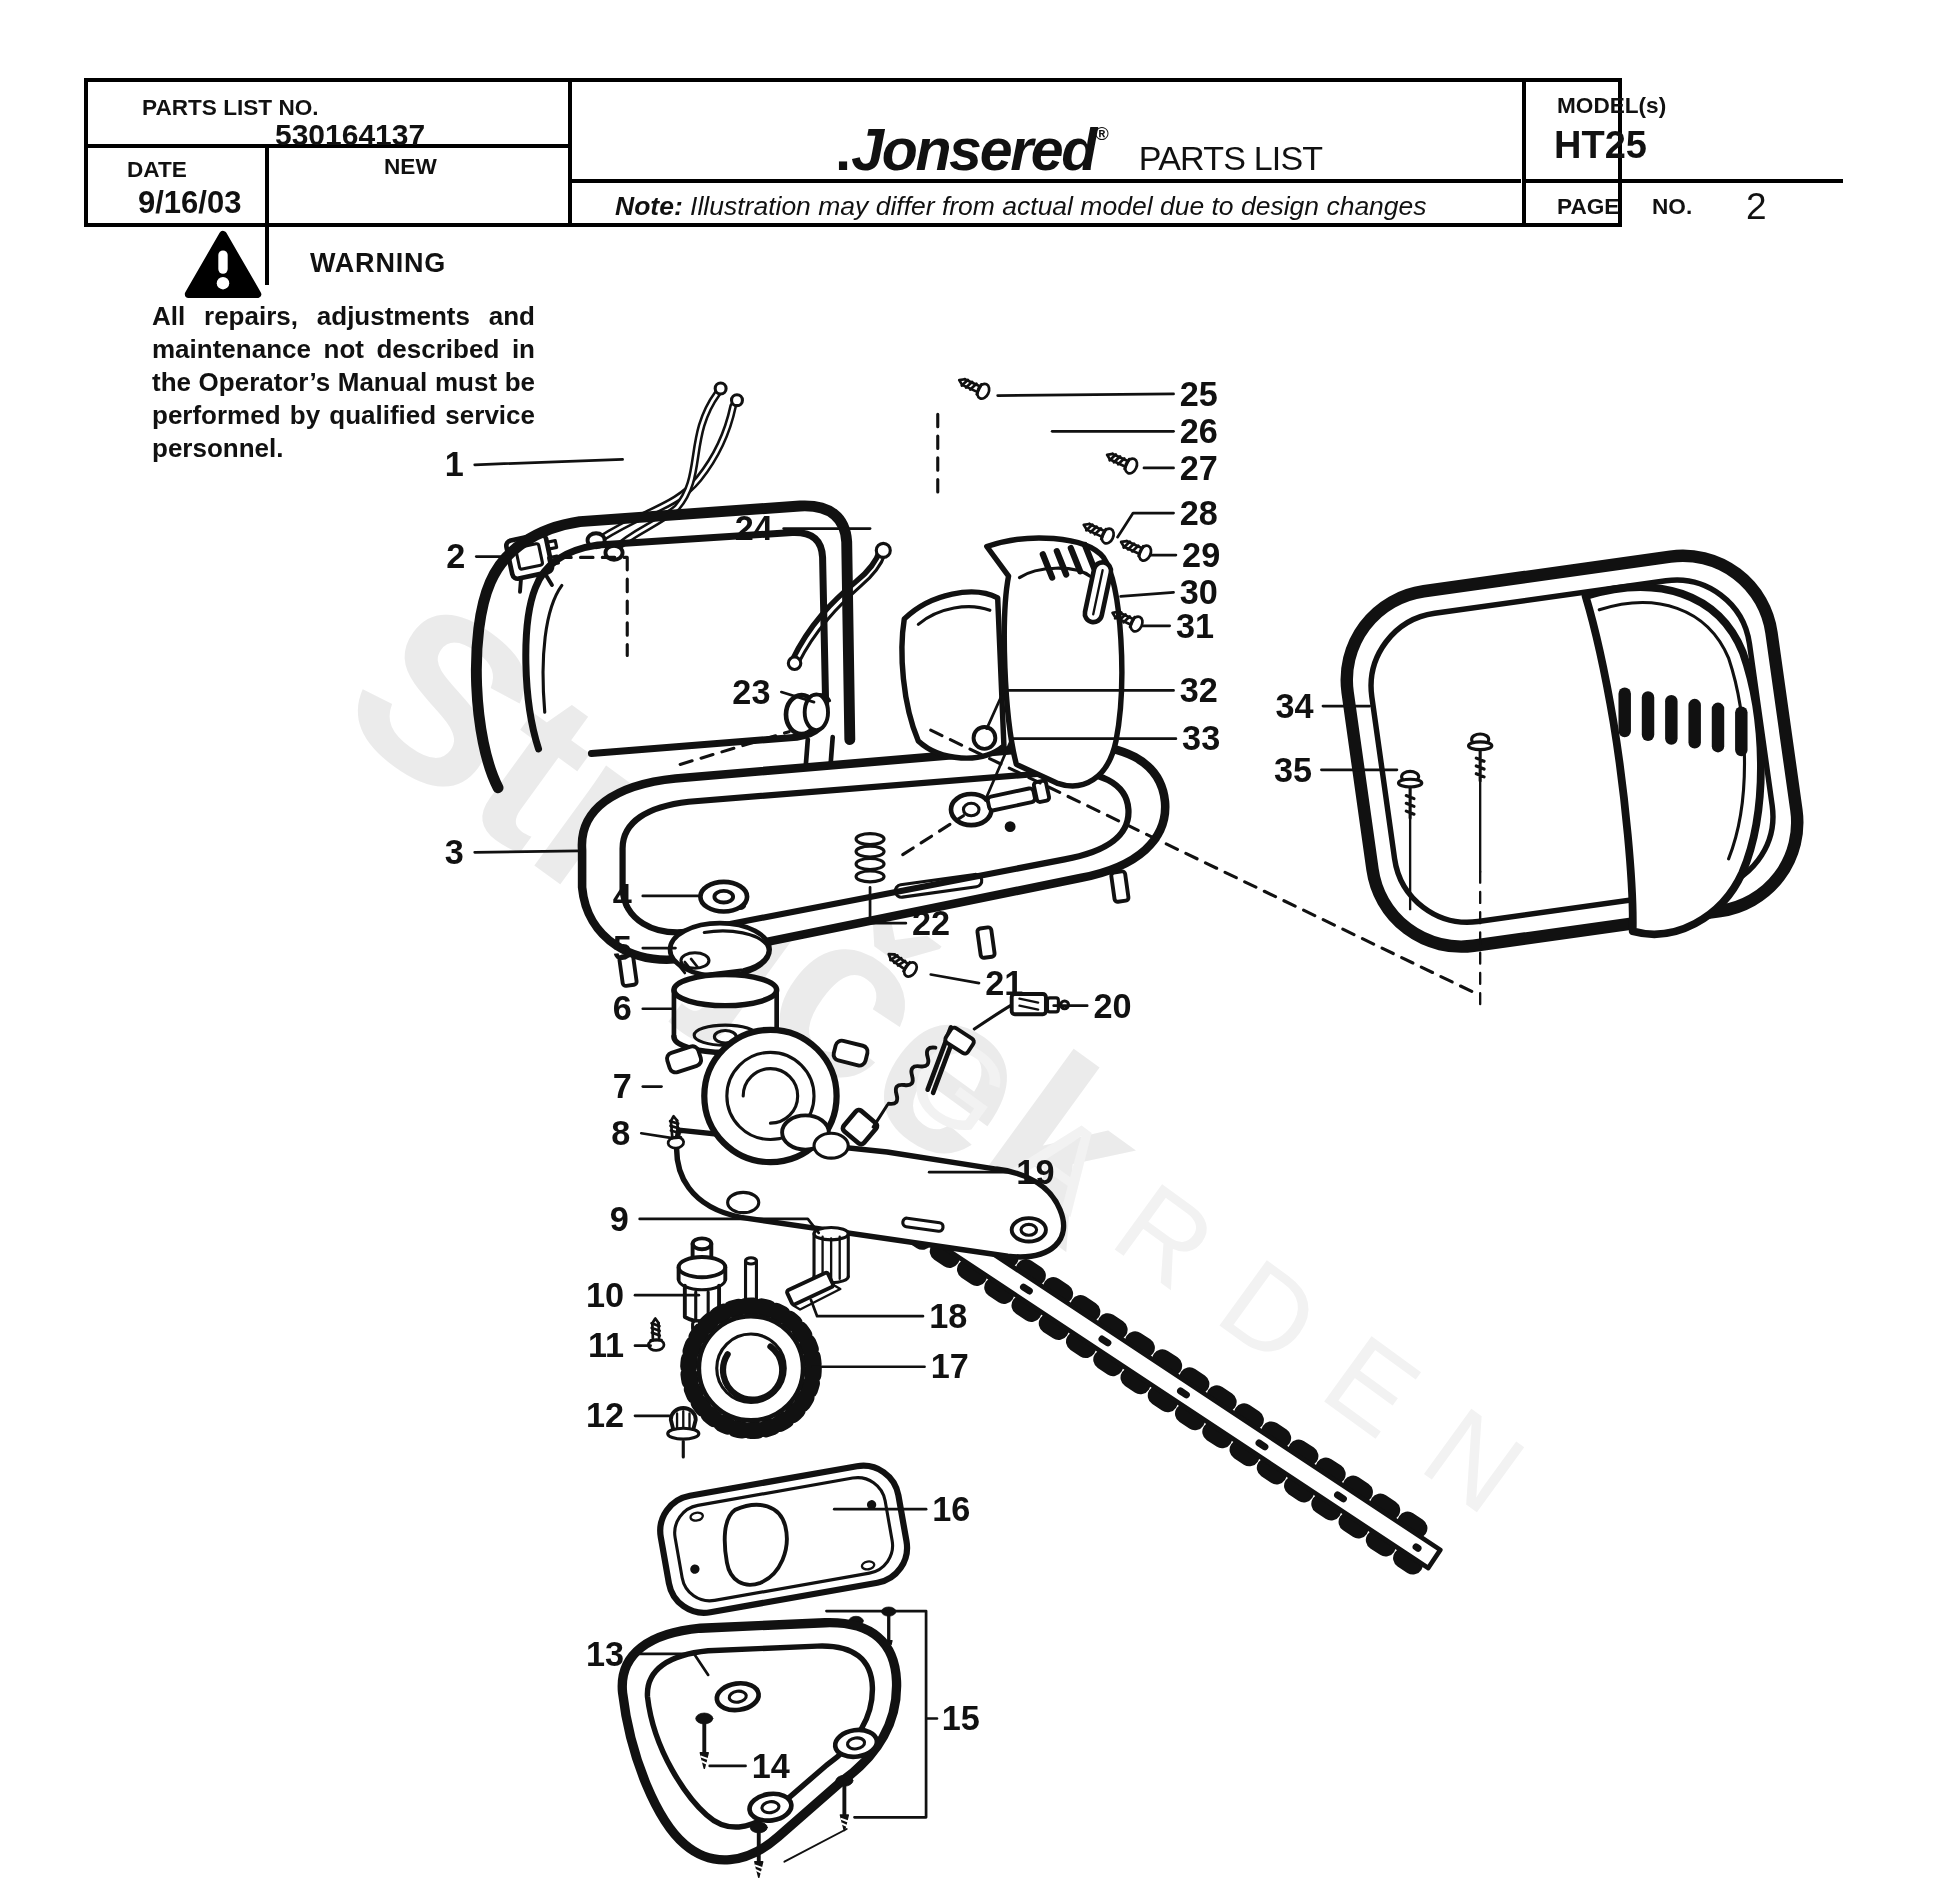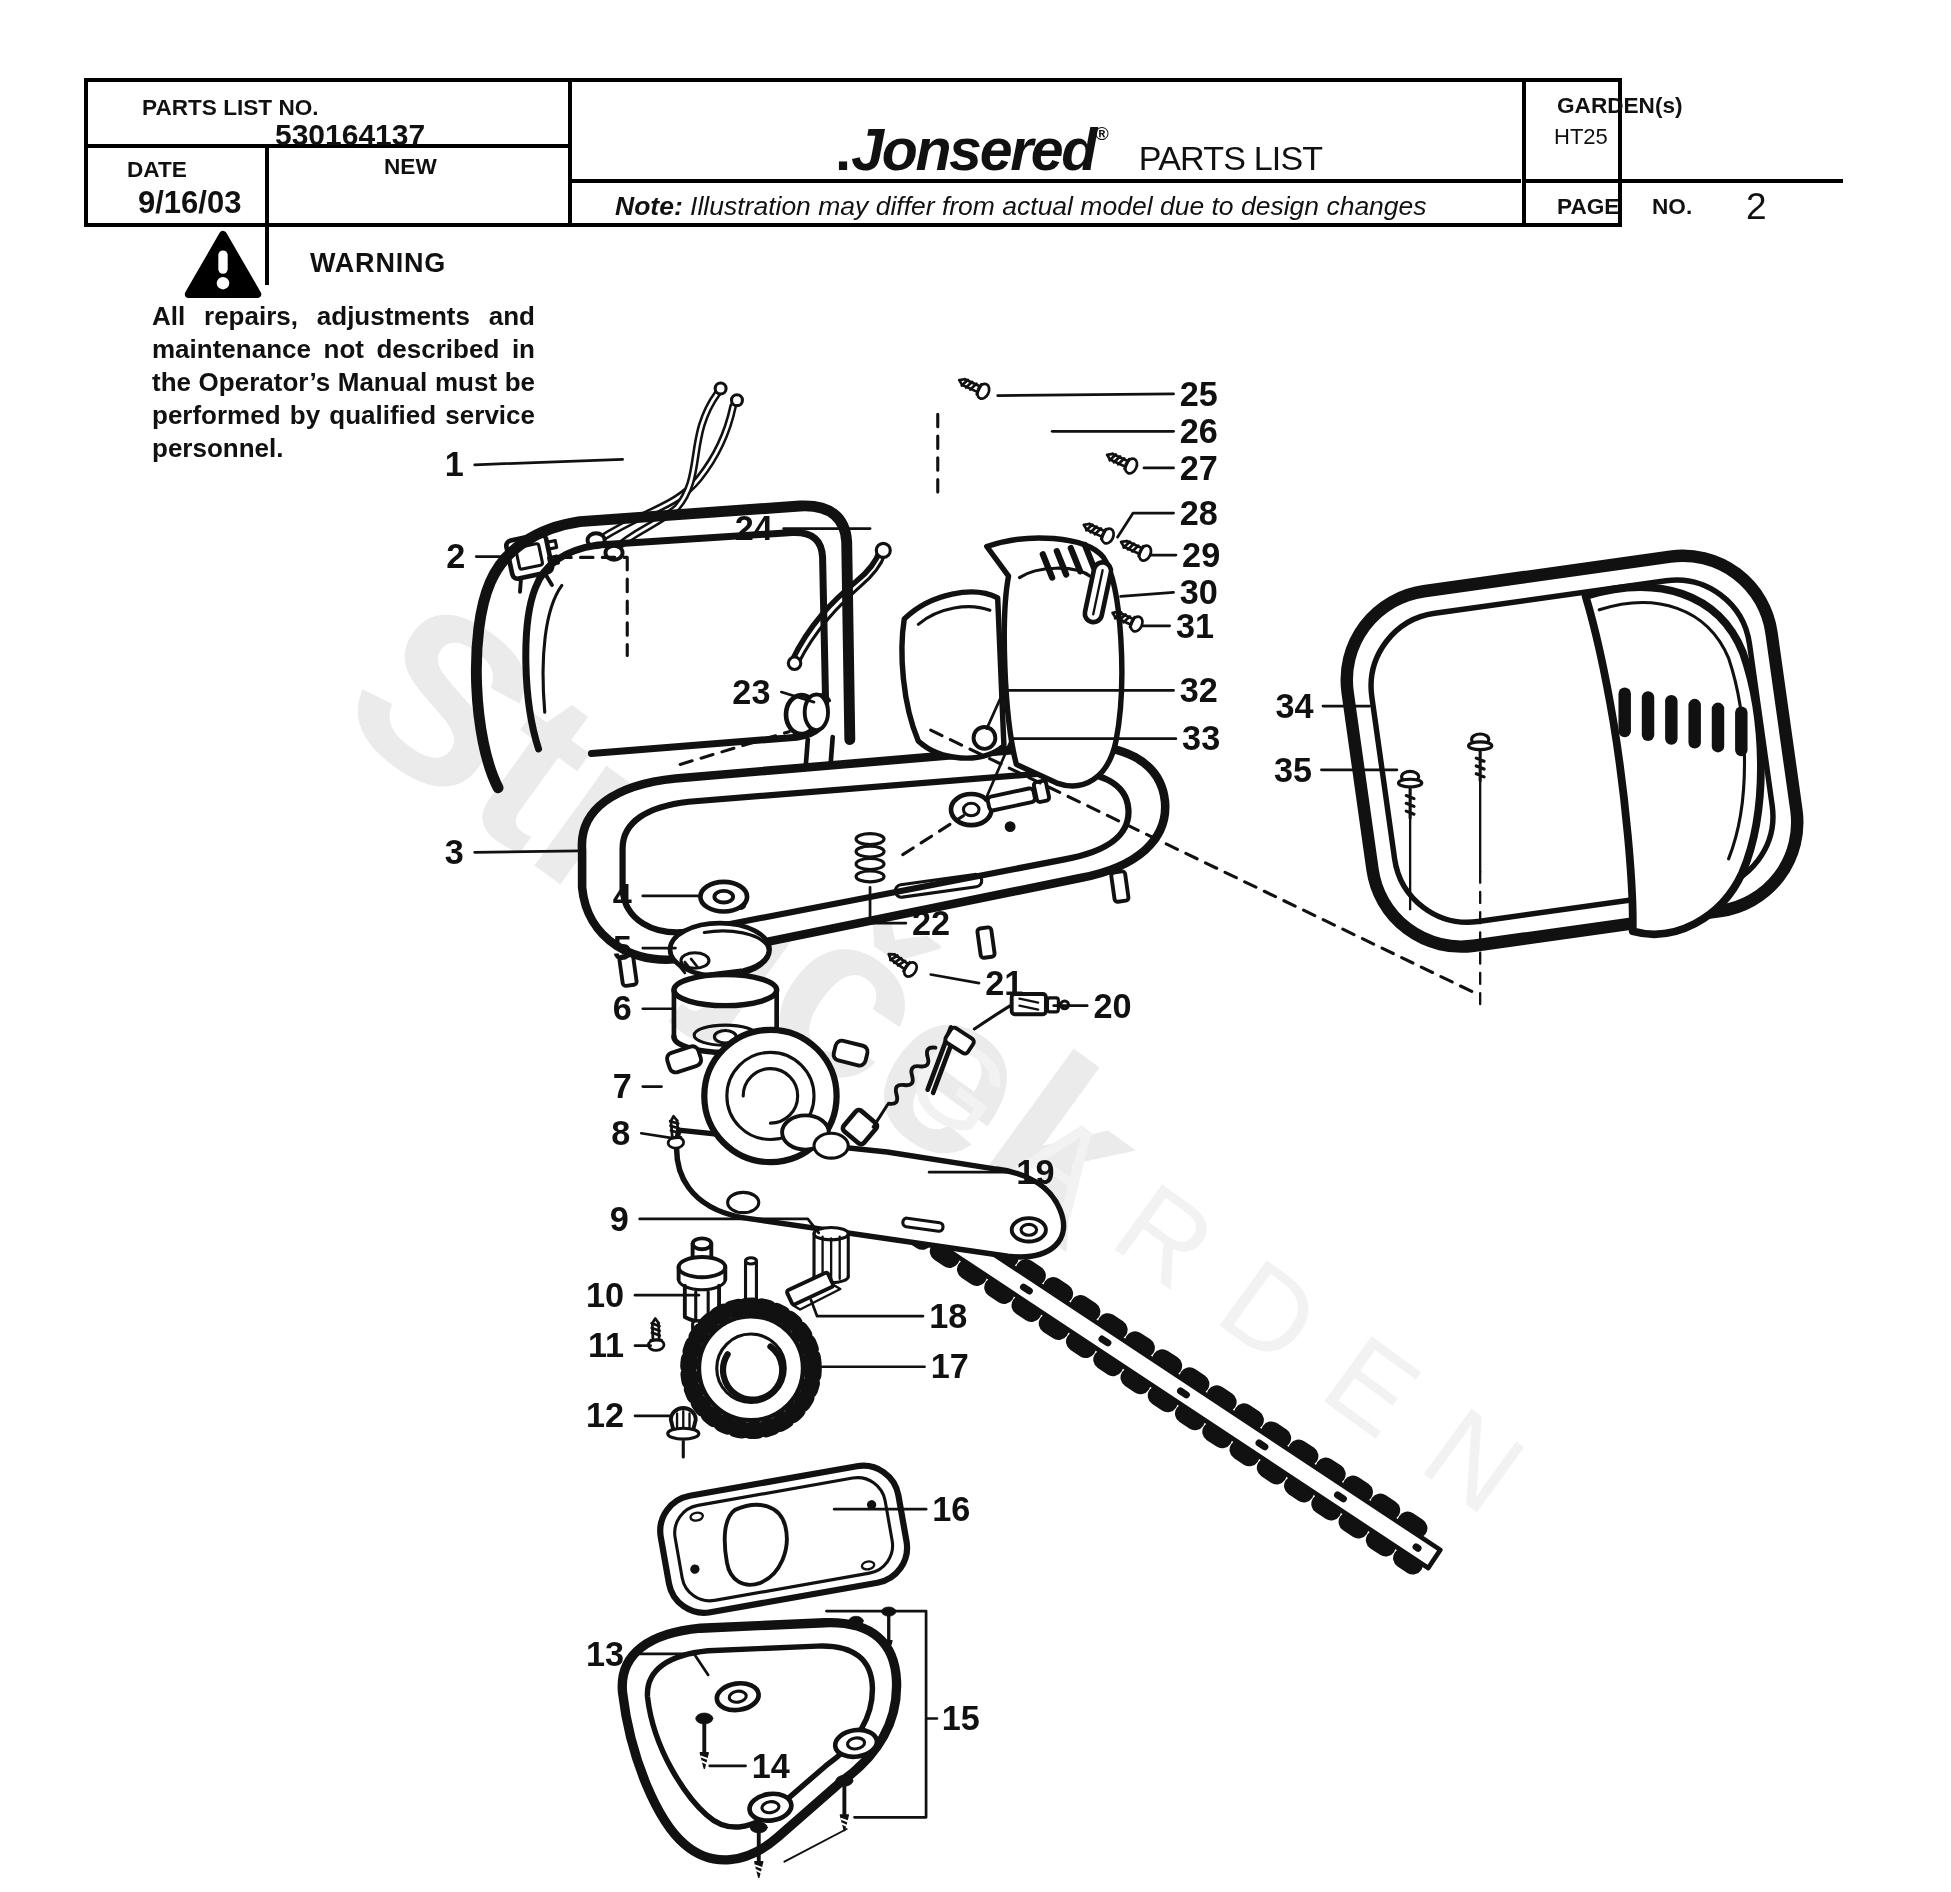--- a/index.html
+++ b/index.html
@@ -20,21 +20,21 @@
   .date-lab{position:absolute;left:39px;top:75px;}
   .date-val{position:absolute;left:50px;top:103px;font-weight:bold;font-size:31px;}
   .new-lab{position:absolute;left:296px;top:72px;width:179px;text-align:left;}
   .logo-row{position:absolute;left:747px;top:17px;display:flex;align-items:baseline;}
   .logo-dot{font-size:58px;font-weight:bold;}
   .logo-brand{font-size:59px;font-weight:bold;font-style:italic;letter-spacing:-2.3px;}
   .logo-reg{font-size:18.7px;font-weight:bold;position:relative;top:-30px;}
   .logo-title{font-size:34px;font-weight:normal;letter-spacing:-0.8px;margin-left:30px;margin-top:40px;}
   .note-row{position:absolute;left:527px;top:109px;font-size:26.5px;font-style:italic;}
   .models-lab{position:absolute;left:1469px;top:11px;}
-  .models-val{position:absolute;left:1466px;top:42px;font-weight:normal;font-size:22px;}
+  .models-val{position:absolute;left:1466px;top:42px;font-weight:bold;font-size:38px;}
   .page-lab{position:absolute;left:1469px;top:112px;}
   .pageno-lab{position:absolute;left:1564px;top:112px;}
   .page-val{position:absolute;left:1658px;top:104px;font-size:37px;}
   
   .warn-title{position:absolute;left:310px;top:248px;font-size:27px;font-weight:bold;letter-spacing:0.8px;}
   .warn-body{position:absolute;left:152px;top:300px;width:383px;font-size:26px;font-weight:bold;
              line-height:33px;text-align:justify;}
   .warn-tri{position:absolute;left:184px;top:230px;}
   
   .wm1{position:absolute;left:459px;top:545px;font-size:233px;font-weight:bold;color:#ebebeb;
@@ -67,21 +67,21 @@
     <div class="lab new-lab">NEW</div>
 
     <div class="logo-row">
       <span class="logo-dot">.</span>
         <span class="logo-brand">Jonsered</span>
         <span class="logo-reg">®</span>
       <span class="logo-title">PARTS LIST</span>
     </div>
     <div class="note-row"><b>Note:</b><span> Illustration may differ from actual model due to design changes</span></div>
 
-    <div class="lab models-lab">GARDEN(s)</div>
+    <div class="lab models-lab">MODEL(s)</div>
     <div class="models-val">HT25</div>
     <div class="lab page-lab">PAGE</div>
     <div class="lab pageno-lab">NO.</div>
     <div class="page-val">2</div>
   </div>
 
   <svg class="warn-tri" width="78" height="72" viewBox="0 0 100 92">
     <polygon points="50,6 94,82 6,82" fill="#000" stroke="#000" stroke-width="10" stroke-linejoin="round"></polygon>
     <rect x="44" y="26" width="12" height="30" rx="6" fill="#fff"></rect>
     <circle cx="50" cy="68" r="8" fill="#fff"></circle>

